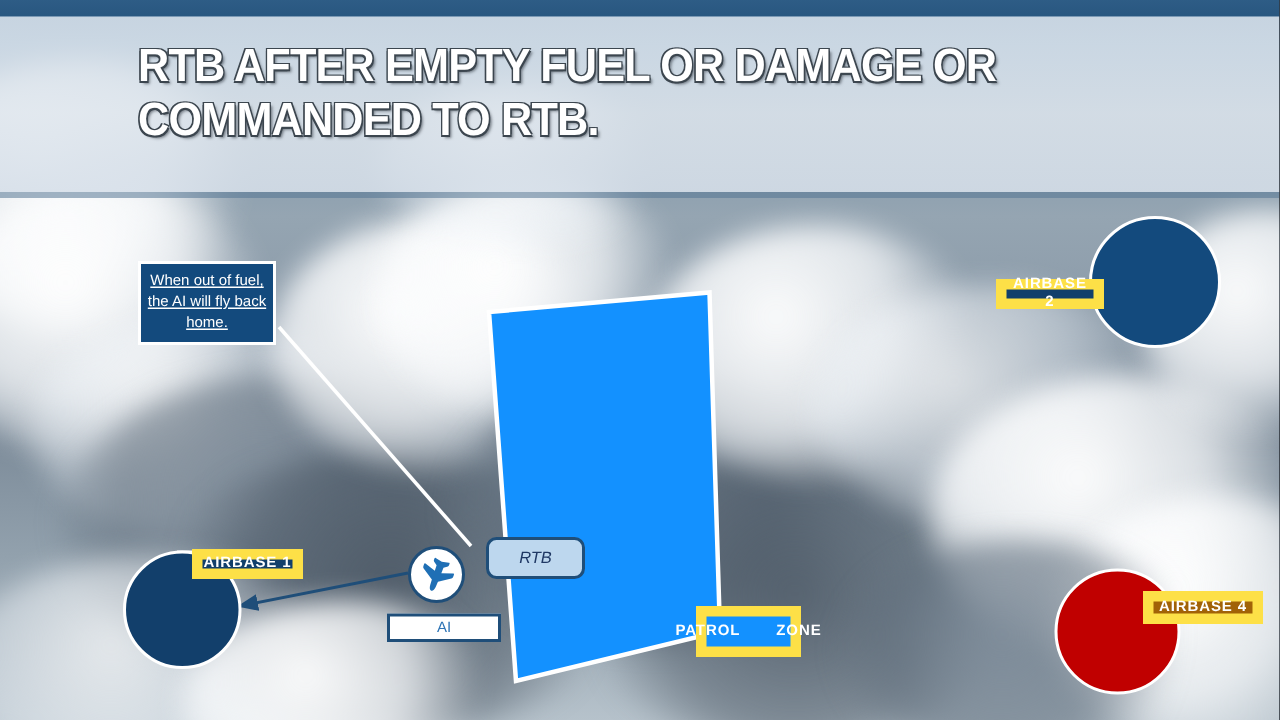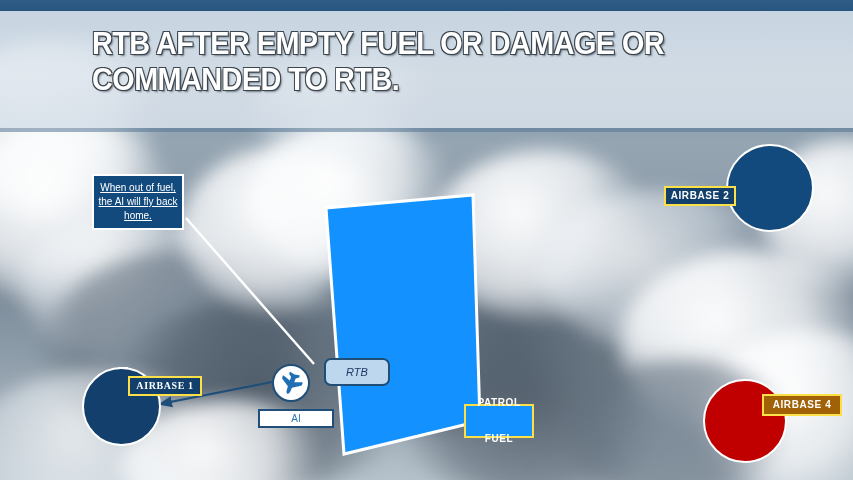--- a/index.html
+++ b/index.html
@@ -95,39 +95,39 @@
     box-sizing: border-box;
   }
   #airbase-1-circle { left: 82px;  top: 367px; width: 79px;  height: 79px;  background: #123f6b; }
   #airbase-2-circle { left: 726px; top: 144px; width: 88px;  height: 88px;  background: #134a7d; }
   #airbase-4-circle { left: 703px; top: 379px; width: 84px;  height: 84px;  background: #c00000; }
 
   
   .label-box {
     position: absolute;
     box-sizing: border-box;
-    border: 2px solid #fde047;
+    border: 7px solid #fde047;
     color: #ffffff;
     font-size: 10px;
     font-weight: 700;
     letter-spacing: .6px;
     display: flex;
     align-items: center;
     justify-content: center;
     text-align: center;
     line-height: 12px;
   }
   .label-navy { background: #123f6b; }
   .label-red  { background: #a16207; }
   .label-azure{ background: #1391ff; }
 
-  #airbase-1-label { left: 128px; top: 376px; width: 74px; height: 20px; font-family: Liberation Serif, serif; }
+  #airbase-1-label { left: 128px; top: 366px; width: 74px; height: 20px; }
   #airbase-2-label { left: 664px; top: 186px; width: 72px; height: 20px; }
   #airbase-4-label { left: 762px; top: 394px; width: 80px; height: 22px; }
-  #patrol-zone-label { left: 464px; top: 404px; width: 70px; height: 34px; flex-direction: column; gap: 24px; }
+  #patrol-zone-label { left: 464px; top: 404px; width: 70px; height: 34px; flex-direction: row; gap: 24px; }
 
   
   #callout-note {
     position: absolute;
     left: 92px; top: 174px;
     width: 92px; height: 56px;
     box-sizing: border-box;
     background: #134a7d;
     border: 2px solid #ffffff;
     color: #ffffff;
@@ -251,21 +251,21 @@
   <div class="airbase-circle" id="airbase-1-circle"></div>
   <div class="airbase-circle" id="airbase-2-circle"></div>
   <div class="airbase-circle" id="airbase-4-circle"></div>
 
   <div class="label-box label-navy" id="airbase-1-label">AIRBASE 1</div>
   <div class="label-box label-navy" id="airbase-2-label">AIRBASE 2</div>
   <div class="label-box label-red" id="airbase-4-label">AIRBASE 4</div>
 
   <div class="label-box label-azure" id="patrol-zone-label">
     <span>PATROL</span>
-    <span>FUEL</span>
+    <span>ZONE</span>
   </div>
 
   <div id="callout-note">
     <span>When out of fuel, the AI will fly back home.</span>
   </div>
 
   <div id="aircraft-icon">
     <svg width="26" height="26" viewBox="0 0 64 64">
       <g fill="#1f6fb5" transform="rotate(200 32 32)">
         <path d="M31 4c2.6 0 4.4 3.2 4.8 8.2l.5 9.4 18.9 12.6c1.1.8 1.8 2 1.8 3.3v4.1c0 .9-.9 1.6-1.8 1.3l-18.5-6.2.3 9.5 6.1 4.6c.6.5 1 1.2 1 2v3.2c0 .8-.8 1.4-1.6 1.1L31 54.6l-11.5 2.5c-.8.3-1.6-.3-1.6-1.1v-3.2c0-.8.4-1.5 1-2l6.1-4.6.3-9.5-18.5 6.2c-.9.3-1.8-.4-1.8-1.3v-4.1c0-1.3.7-2.5 1.8-3.3l18.9-12.6.5-9.4C26.6 7.2 28.4 4 31 4z"></path>

